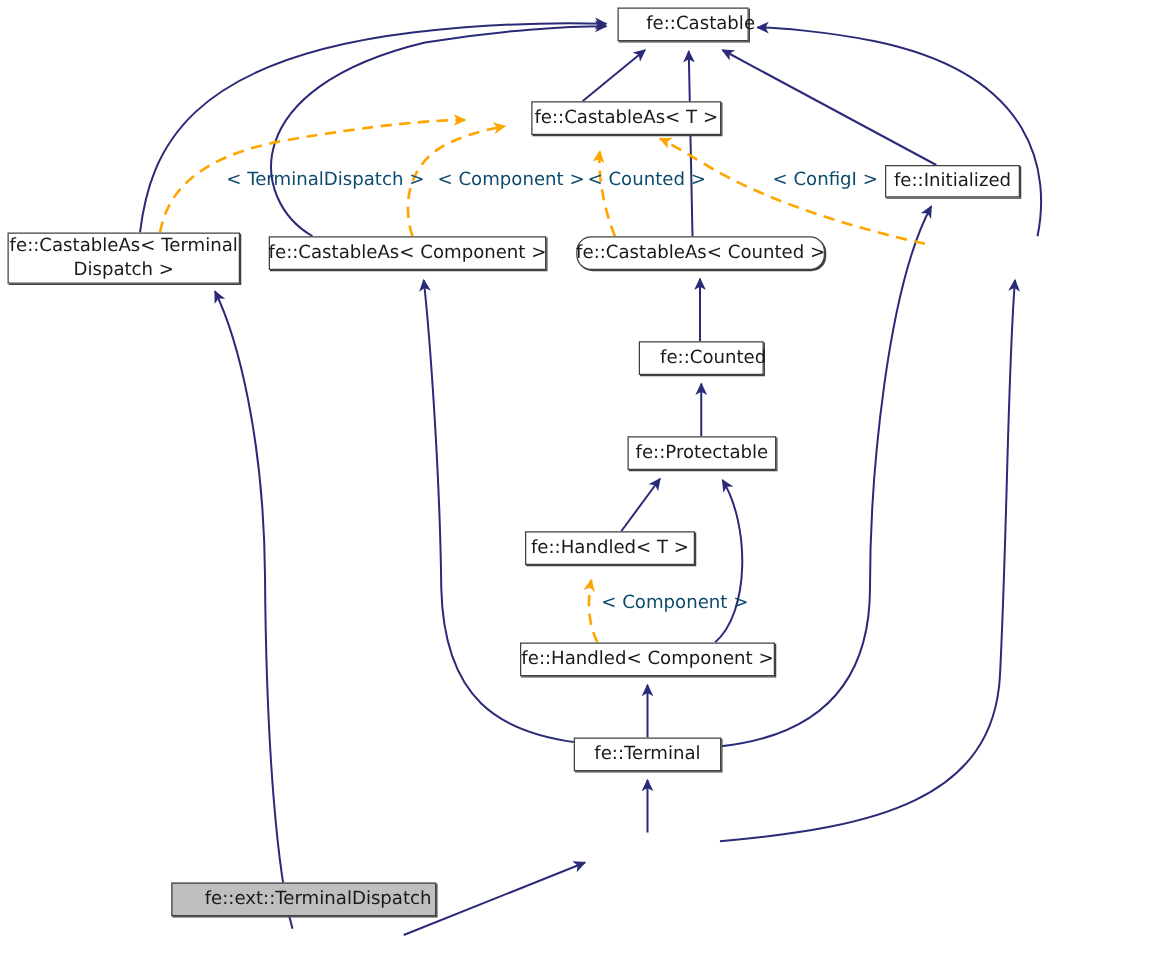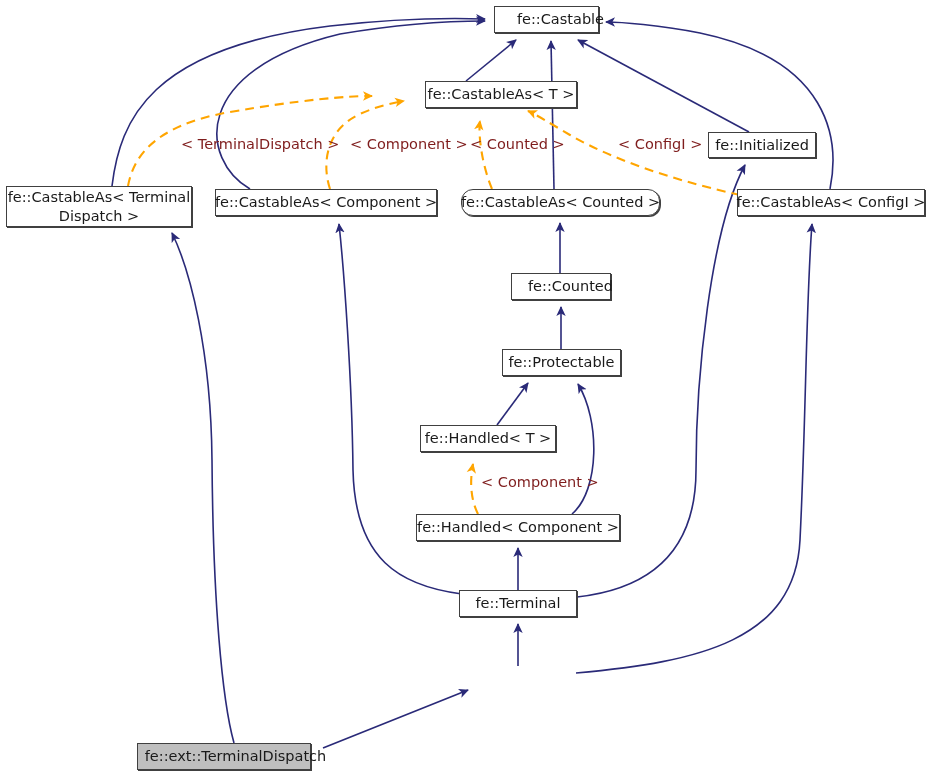--- a/index.html
+++ b/index.html
@@ -37,21 +37,21 @@
     text-align: center;
     white-space: pre;
     z-index: 5;
     box-shadow: 1px 1px 0 0 #404040;
   }
   .node.current {
     background: #bfbfbf;
   }
   .tlabel {
     position: absolute;
-    color: #7f1d1d;
+    color: #0c4a6e;
     font-size: 14.5px;
     white-space: pre;
     z-index: 4;
     background: transparent;
   }
 </style>
 </head>
 <body>
 
 <div id="canvas">
@@ -123,34 +123,33 @@
 
   <div class="node" style="left:708px;top:132px;width:108px;height:26px;">fe::Initialized</div>
 
   <div class="node" style="left:6px;top:186px;width:186px;height:41px;">fe::CastableAs&lt; Terminal
 Dispatch &gt;</div>
 
   <div class="node" style="left:215px;top:189px;width:222px;height:27px;">fe::CastableAs&lt; Component &gt;</div>
 
   <div class="node" style="left:461px;top:189px;width:199px;height:27px;border-radius:12px;">fe::CastableAs&lt; Counted &gt;</div>
 
-  <div class="node" style="left:737px;top:189px;width:188px;height:27px;">fe::CastableAs&lt; ConfigI &gt;</div>
 
   <div class="node" style="left:511px;top:273px;width:100px;height:27px;padding-left:19px;">fe::Counted</div>
 
   <div class="node" style="left:502px;top:349px;width:119px;height:27px;">fe::Protectable</div>
 
   <div class="node" style="left:420px;top:425px;width:136px;height:27px;">fe::Handled&lt; T &gt;</div>
 
   <div class="node" style="left:416px;top:514px;width:204px;height:27px;">fe::Handled&lt; Component &gt;</div>
 
   <div class="node" style="left:459px;top:590px;width:118px;height:27px;">fe::Terminal</div>
 
 
-  <div class="node current" style="left:137px;top:743px;width:174px;height:27px;padding-left:23px;">fe::ext::TerminalDispatch</div>
+  <div class="node current" style="left:137px;top:706px;width:212px;height:27px;padding-left:23px;">fe::ext::TerminalDispatch</div>
 
   <div class="tlabel" style="left:181px;top:136px;">&lt; TerminalDispatch &gt;</div>
 
   <div class="tlabel" style="left:350px;top:136px;">&lt; Component &gt;</div>
 
   <div class="tlabel" style="left:470px;top:136px;">&lt; Counted &gt;</div>
 
   <div class="tlabel" style="left:618px;top:136px;">&lt; ConfigI &gt;</div>
 
   <div class="tlabel" style="left:481px;top:474px;">&lt; Component &gt;</div>

